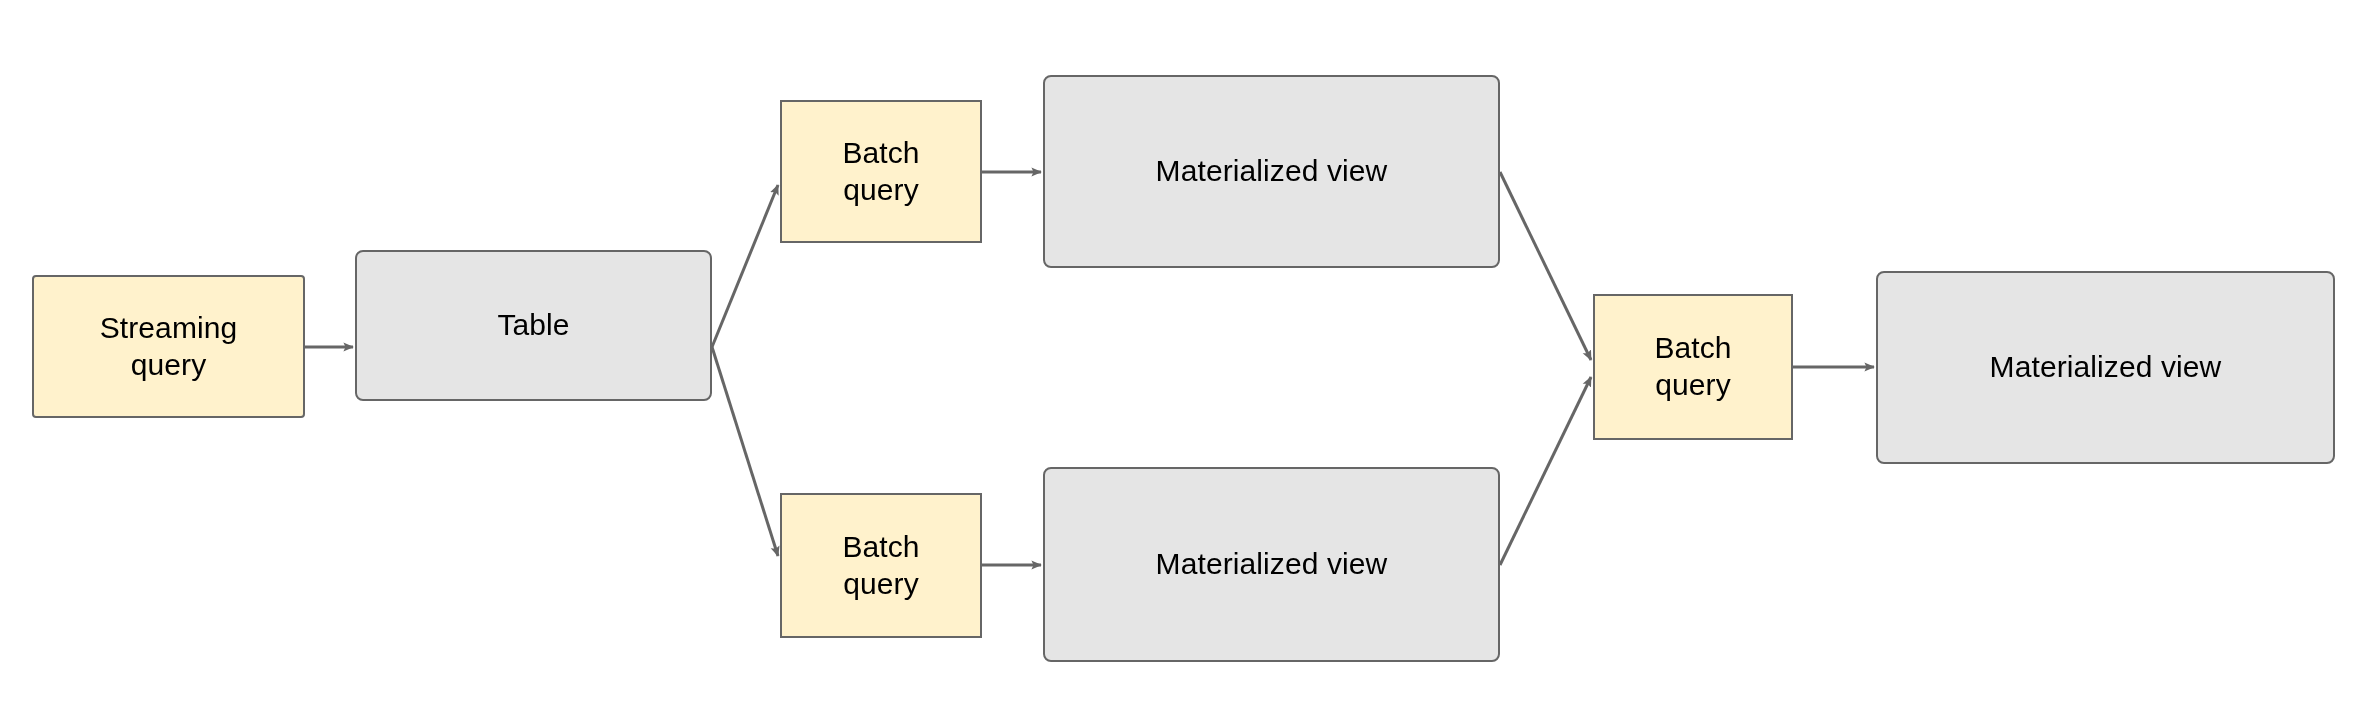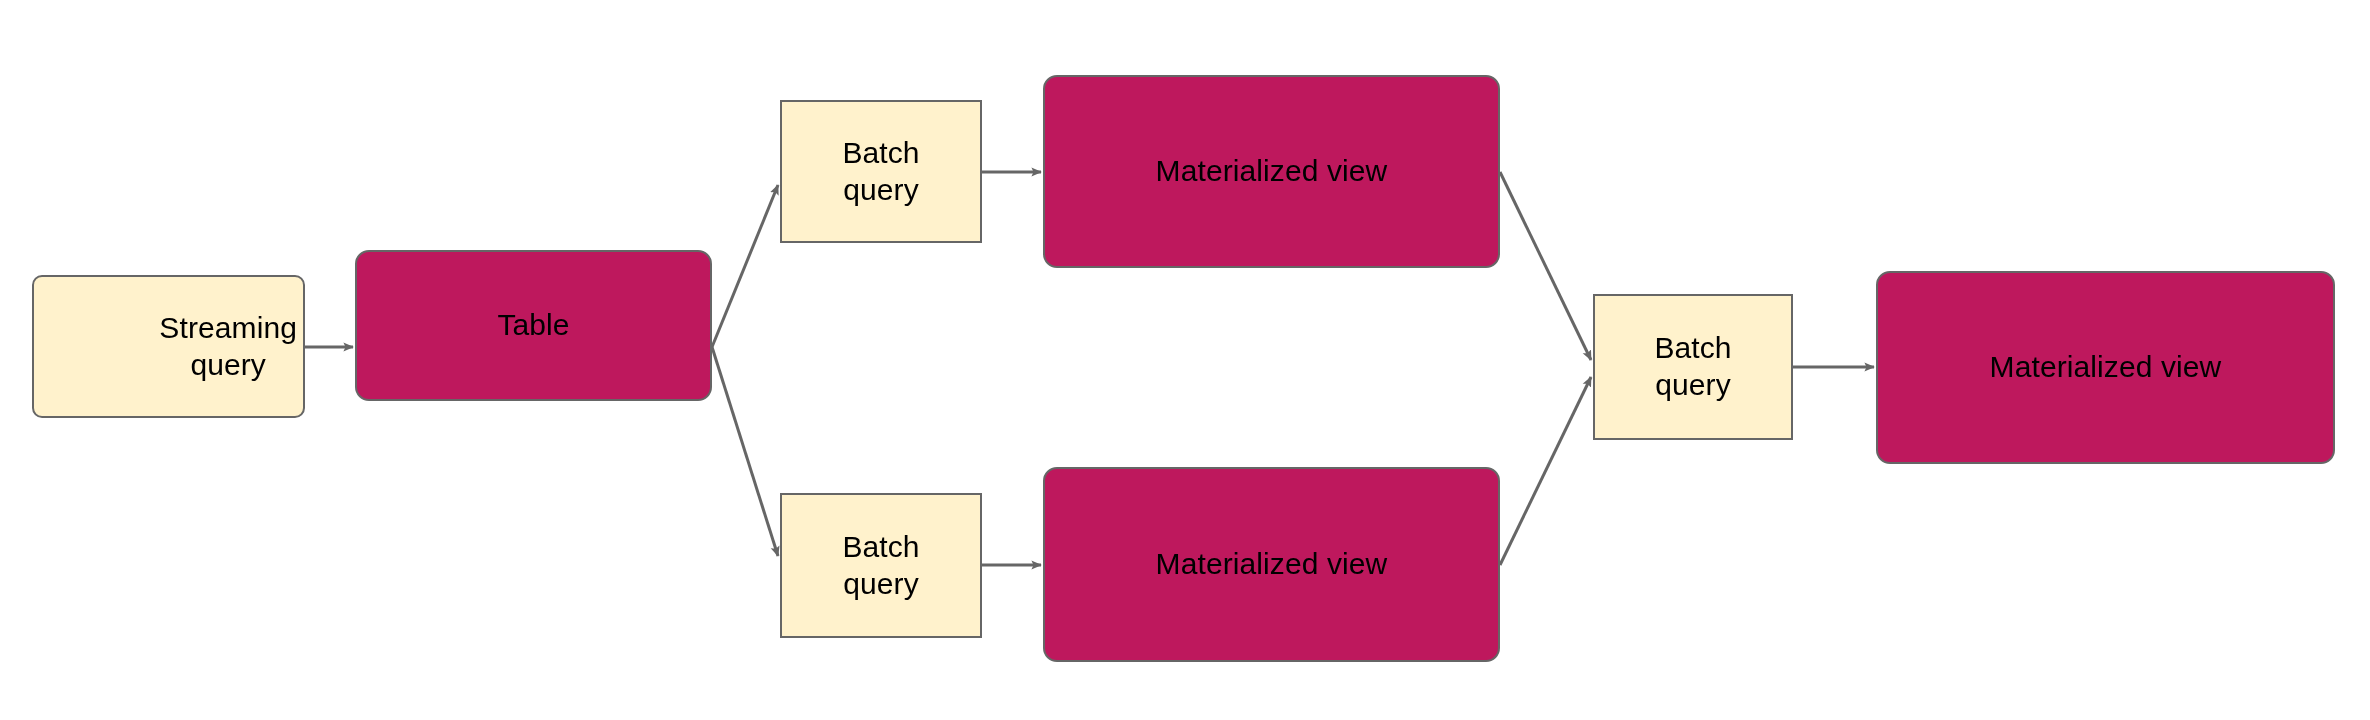--- a/index.html
+++ b/index.html
@@ -39,22 +39,22 @@
     letter-spacing: 0.1px;
     border: 2px solid #666666;
     z-index: 2;
     white-space: pre-line;
   }
   .node.process {
     background: #fff2cc;
     border-radius: 0;
   }
   .node.store {
-    background: #be185d;
-    border-radius: 14px;
+    background: #e5e5e5;
+    border-radius: 8px;
   }
   .node-label {
     display: block;
     padding: 0 6px;
   }
 </style>
 </head>
 <body>
 
 <div id="canvas">
@@ -70,21 +70,21 @@
         <line x1="712" y1="347" x2="778" y2="185" stroke="#666666" stroke-width="3" marker-end="url(#arrowhead)"></line>
         <line x1="712" y1="347" x2="778" y2="556" stroke="#666666" stroke-width="3" marker-end="url(#arrowhead)"></line>
         <line x1="982" y1="172" x2="1041" y2="172" stroke="#666666" stroke-width="3" marker-end="url(#arrowhead)"></line>
         <line x1="982" y1="565" x2="1041" y2="565" stroke="#666666" stroke-width="3" marker-end="url(#arrowhead)"></line>
         <line x1="1500" y1="172" x2="1591" y2="360" stroke="#666666" stroke-width="3" marker-end="url(#arrowhead)"></line>
         <line x1="1500" y1="565" x2="1591" y2="377" stroke="#666666" stroke-width="3" marker-end="url(#arrowhead)"></line>
         <line x1="1793" y1="367" x2="1874" y2="367" stroke="#666666" stroke-width="3" marker-end="url(#arrowhead)"></line>
       </g>
   </svg>
 
-  <div class="node process" style="left: 32px; top: 275px; width: 273px; height: 143px; border-radius: 10px; justify-content: flex-end;">
+  <div class="node process" style="left: 32px; top: 275px; width: 273px; height: 143px; border-radius: 4px;">
     <span class="node-label">Streaming
 query</span>
   </div>
 
   <div class="node store" style="left: 355px; top: 250px; width: 357px; height: 151px;">
     <span class="node-label">Table</span>
   </div>
 
   <div class="node process" style="left: 780px; top: 100px; width: 202px; height: 143px; border-radius: 0px;">
     <span class="node-label">Batch

